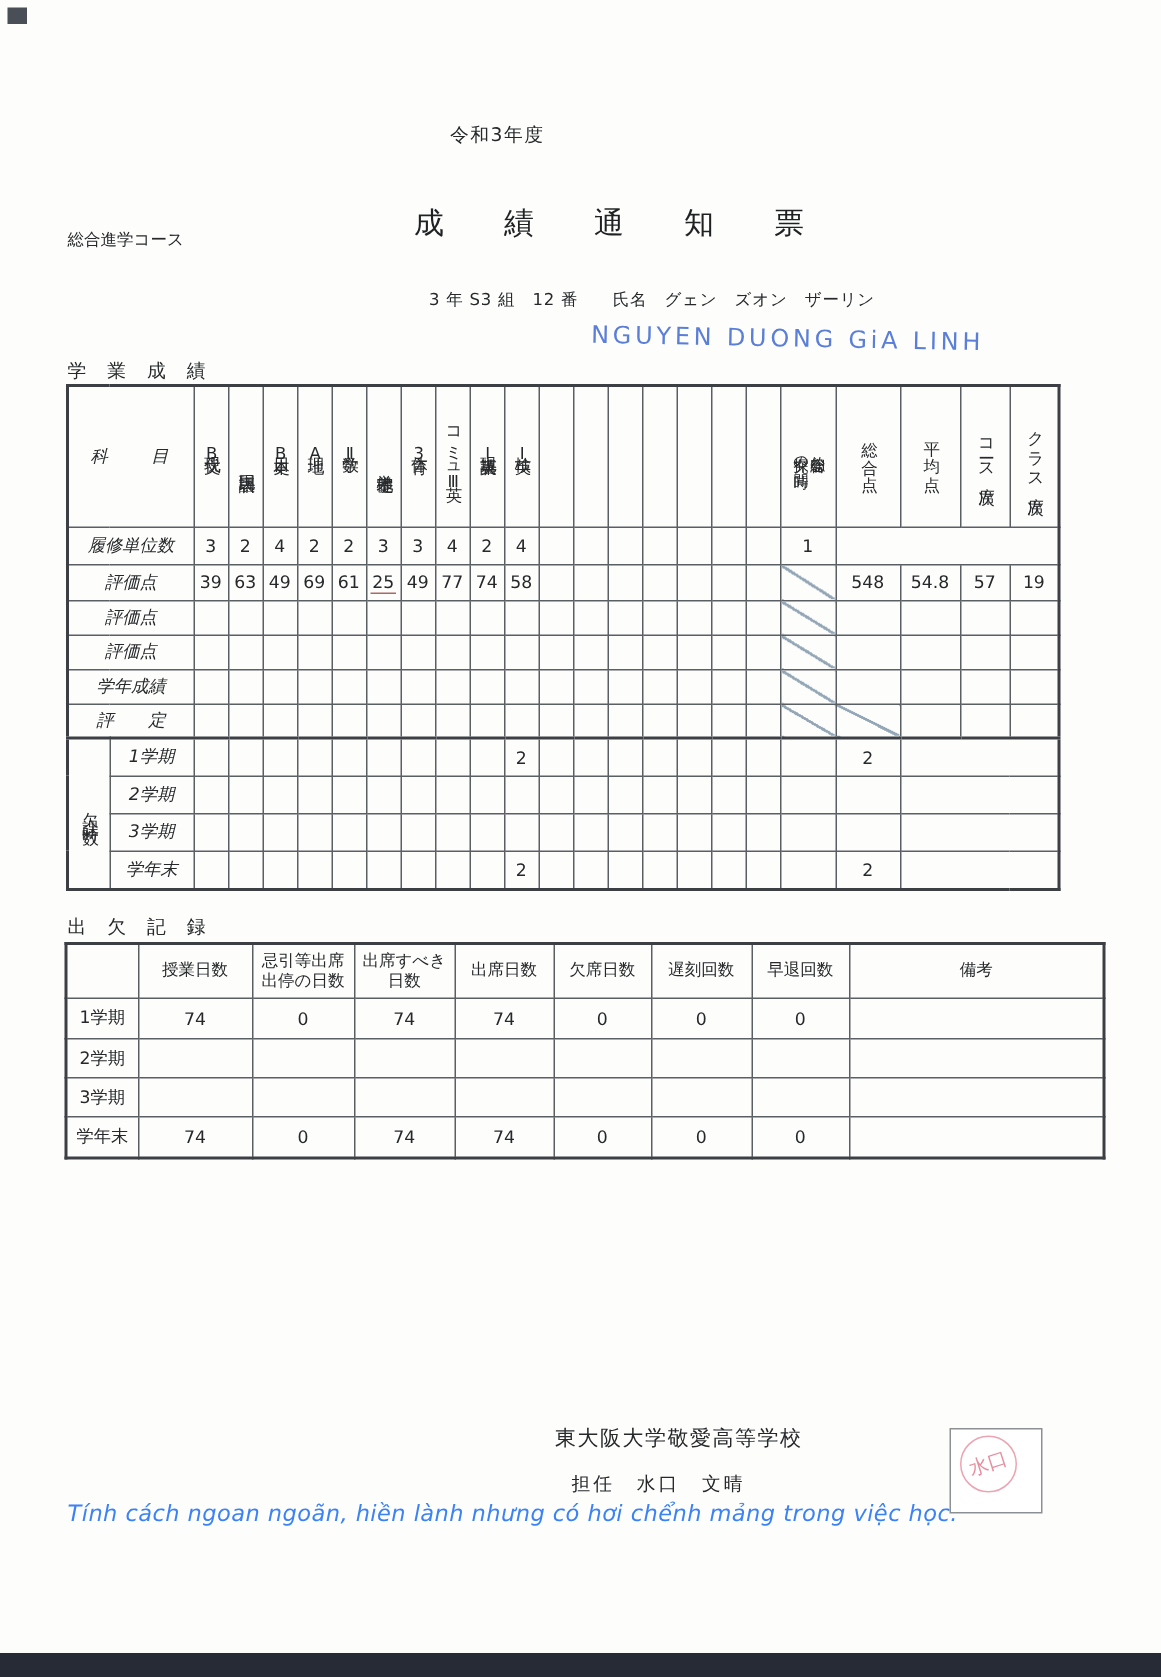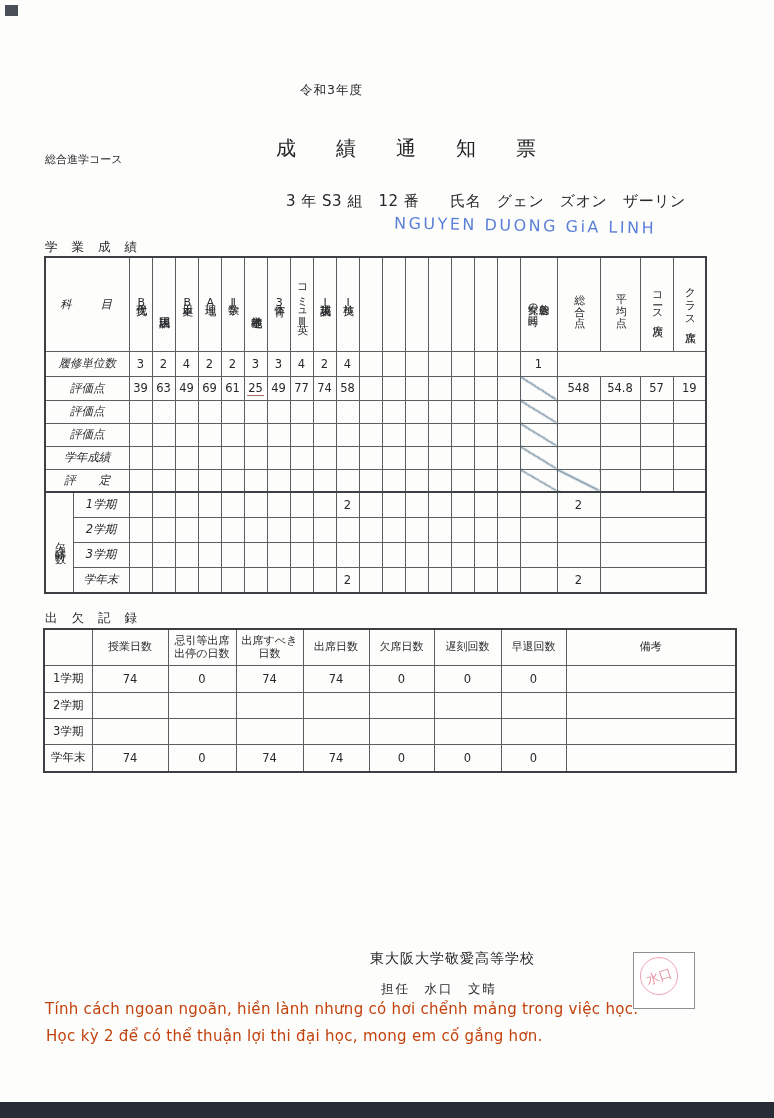--- a/index.html
+++ b/index.html
@@ -5,21 +5,21 @@
   html,body{margin:0;padding:0;background:#e8e8e8;}
   .page{position:relative;width:774px;height:1118px;background:#fdfdfc;overflow:hidden;
         font-family:"DejaVu Sans","Liberation Sans",sans-serif;color:#26282a;}
   .abs{position:absolute;}
   .txt{white-space:nowrap;}
 
   
   .fy{left:300px;top:82px;font-size:12.5px;letter-spacing:1px;}
   .title{left:276px;top:103px;font-size:20px;letter-spacing:10px;font-weight:500;color:#1f2123;margin-top:32px;}
   .course{left:45px;top:152px;font-size:11px;}
-  .student{left:286px;top:192px;font-size:15px;letter-spacing:.5px;}
+  .student{left:286px;top:192px;font-size:11px;letter-spacing:.5px;}
   .romanname{left:394px;top:216px;font-size:16px;letter-spacing:2.5px;color:#5b7fd8;
              transform:rotate(1.1deg);font-weight:500;}
   .sect{font-size:12.5px;letter-spacing:5px;font-weight:500;}
 
   
   table{border-collapse:collapse;table-layout:fixed;}
   .grid{border:2px solid #3c4045;}
   .grid td{border:1px solid #5a5f64;font-size:11.5px;text-align:center;vertical-align:middle;
            padding:0;overflow:hidden;}
   tr.dot>td{border-top:1px dotted #9aa0a6;}
@@ -40,22 +40,22 @@
 
   
   .box{left:43px;top:770px;width:692px;height:158px;border:2px solid #3c4045;}
   .box .band{position:absolute;left:0;top:0;width:100%;height:21px;border-bottom:1px solid #5a5f64;}
   .box .lbl{position:absolute;top:3px;font-size:12px;letter-spacing:14px;}
   .box .divider{position:absolute;left:327px;top:0;width:1px;height:86px;background:#5a5f64;}
   .box .hline{position:absolute;left:0;width:100%;height:1px;background:#5a5f64;}
 
   .hand-jp{position:absolute;font-size:19px;color:#3f4144;white-space:nowrap;
            transform:rotate(-.7deg);letter-spacing:1px;font-weight:500;}
-  .hand-vi{position:absolute;font-size:15px;color:#c2410c;white-space:nowrap;
-           letter-spacing:.3px;}
+  .hand-vi{position:absolute;font-size:15px;color:#3b82f6;white-space:nowrap;
+           font-style:italic;letter-spacing:.3px;}
 
   .school{left:370px;top:950px;font-size:14px;letter-spacing:1px;font-weight:500;}
   .tannin{left:381px;top:981px;font-size:12.5px;letter-spacing:2px;}
 
   
   .stampbox{left:633px;top:952px;width:60px;height:55px;border:1.5px solid #8d9093;background:#fff;}
   .stampcircle{position:absolute;left:6px;top:4px;width:36px;height:36px;border:1.6px solid #eda4b2;
                border-radius:50%;display:flex;align-items:center;justify-content:center;}
   .stamptext{color:#e6909f;font-size:13px;transform:rotate(-18deg);letter-spacing:0;line-height:1;}
 
@@ -453,17 +453,16 @@
   <div class="abs txt school">東大阪大学敬愛高等学校</div>
   <div class="abs txt tannin">担任　水口　文晴</div>
 
   <div class="abs stampbox">
     <div class="stampcircle">
       <span class="stamptext">水口</span>
     </div>
   </div>
 
   <div class="hand-vi" style="left:45px;top:1000px;">Tính cách ngoan ngoãn, hiền lành nhưng có hơi chểnh mảng trong việc học.</div>
-  <div class="hand-vi" style="left:46px;top:1027px;">Học kỳ 2 để có thể thuận lợi thi đại học, mong em cố gắng hơn.</div>
 
   <div class="abs bottombar"></div>
 
 </div>
 
 </body></html>

